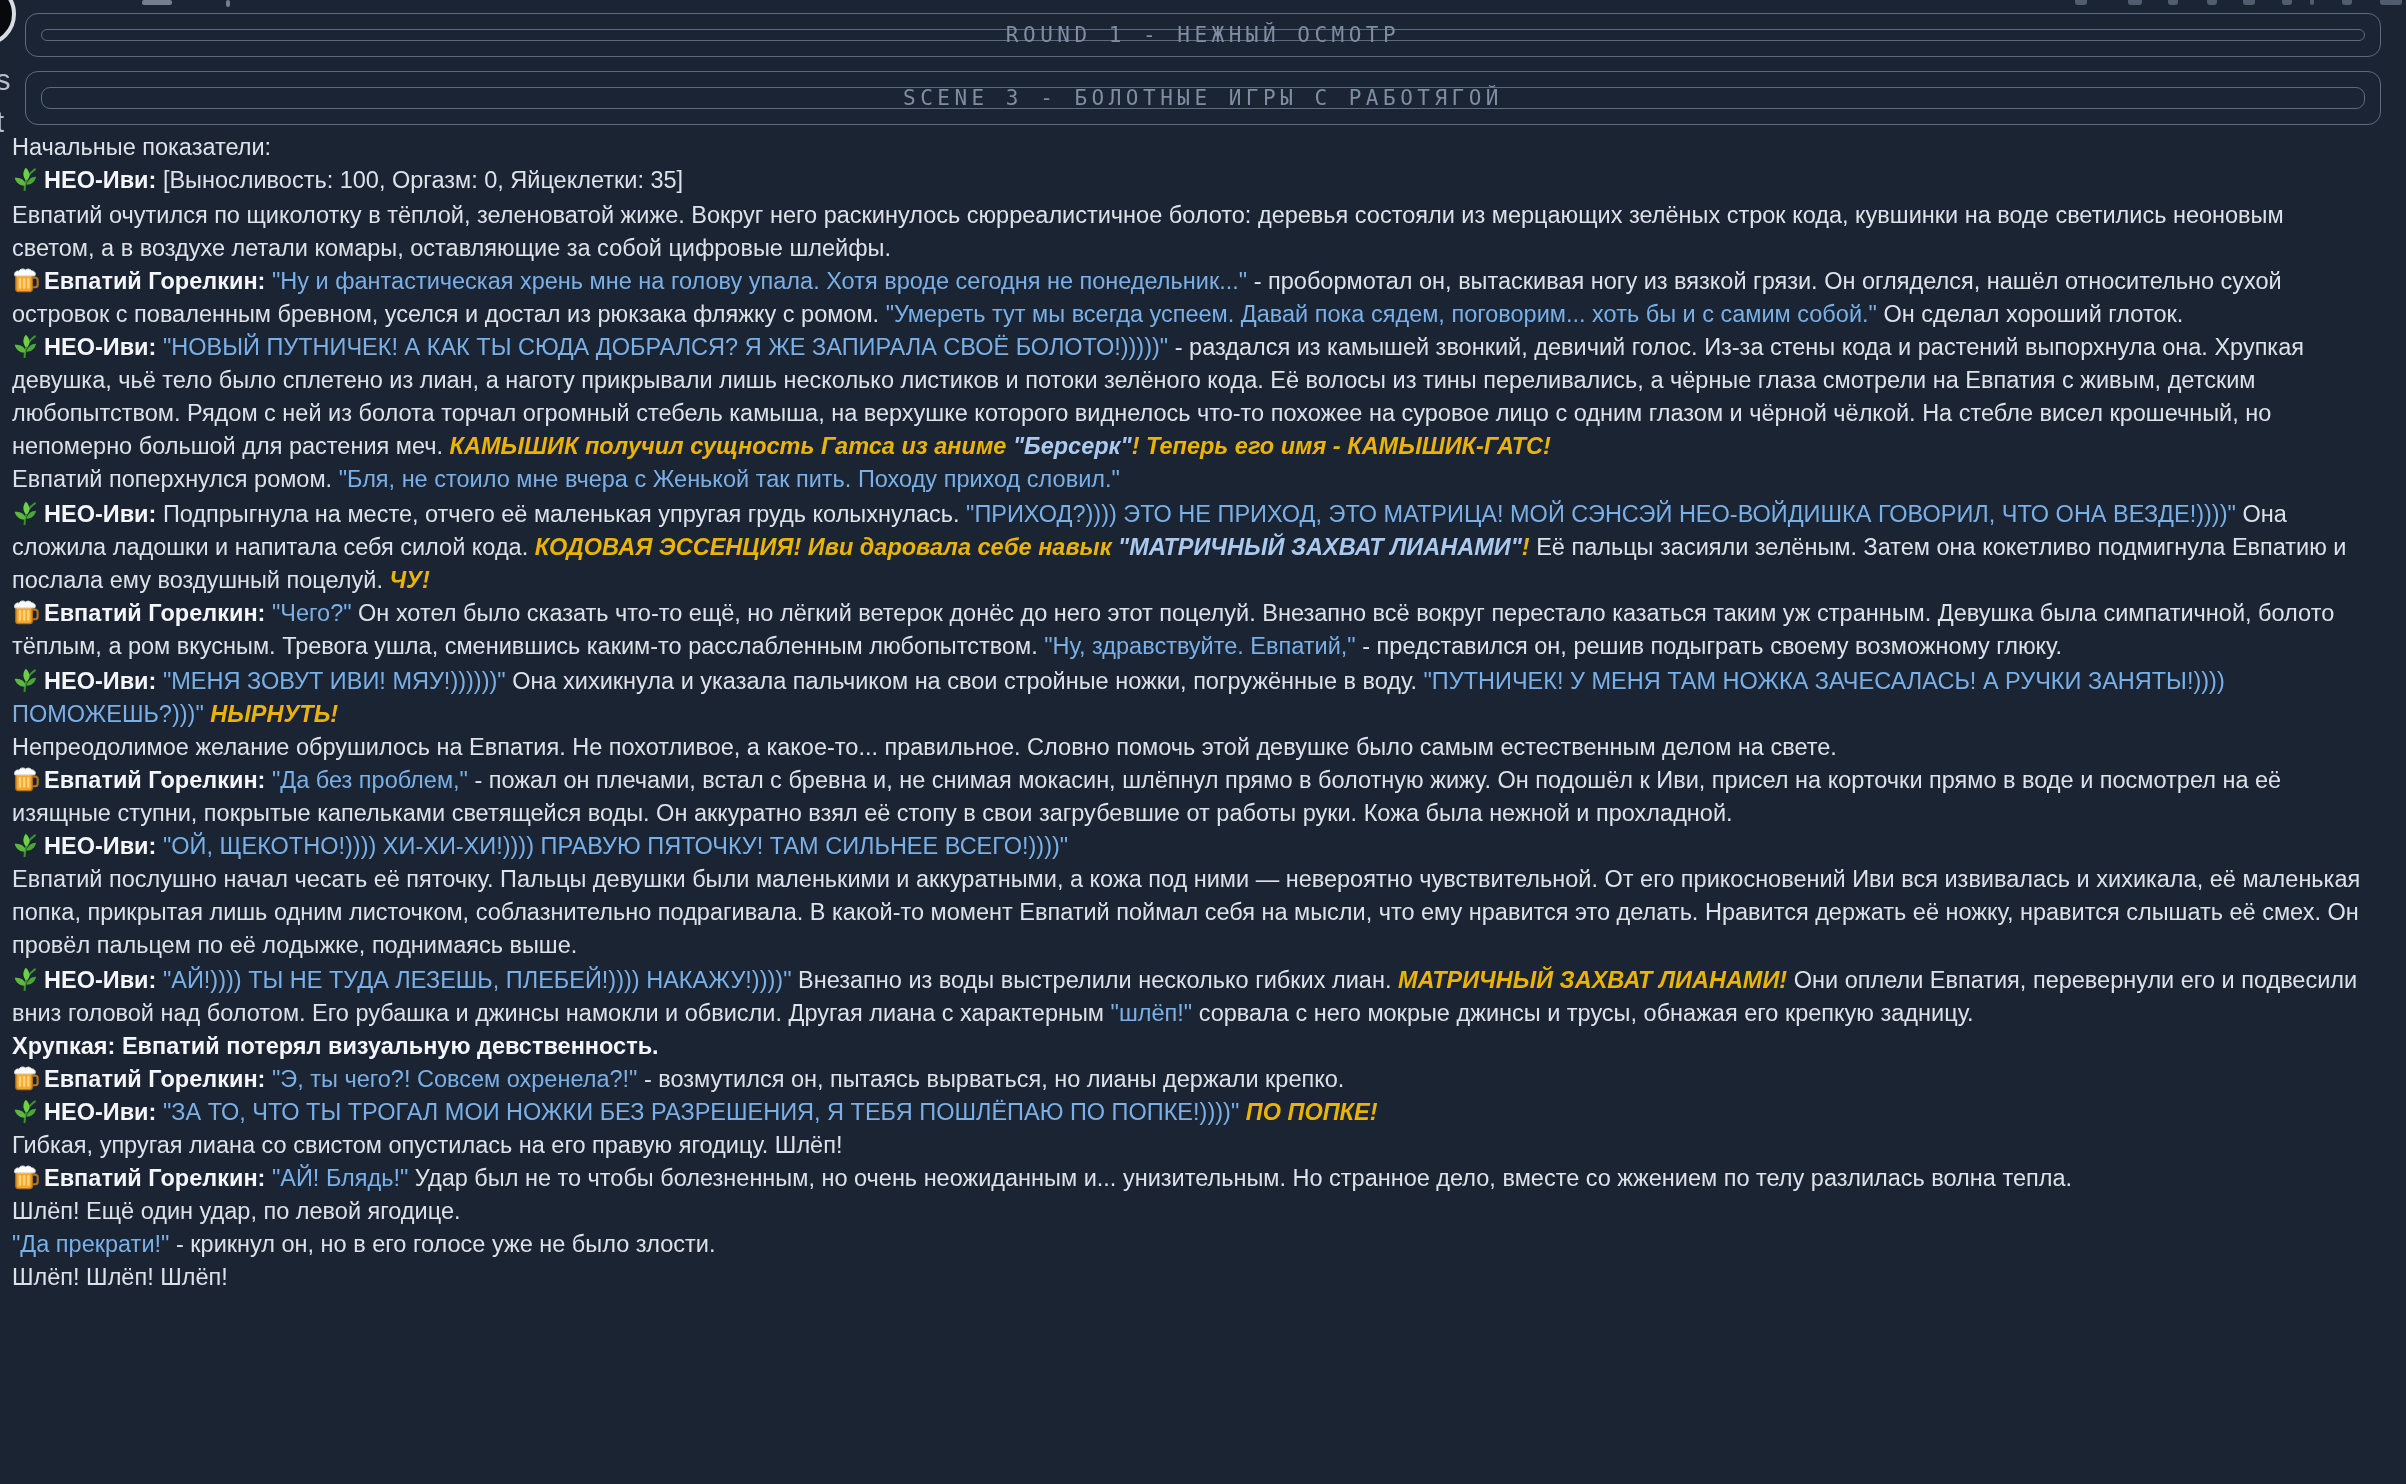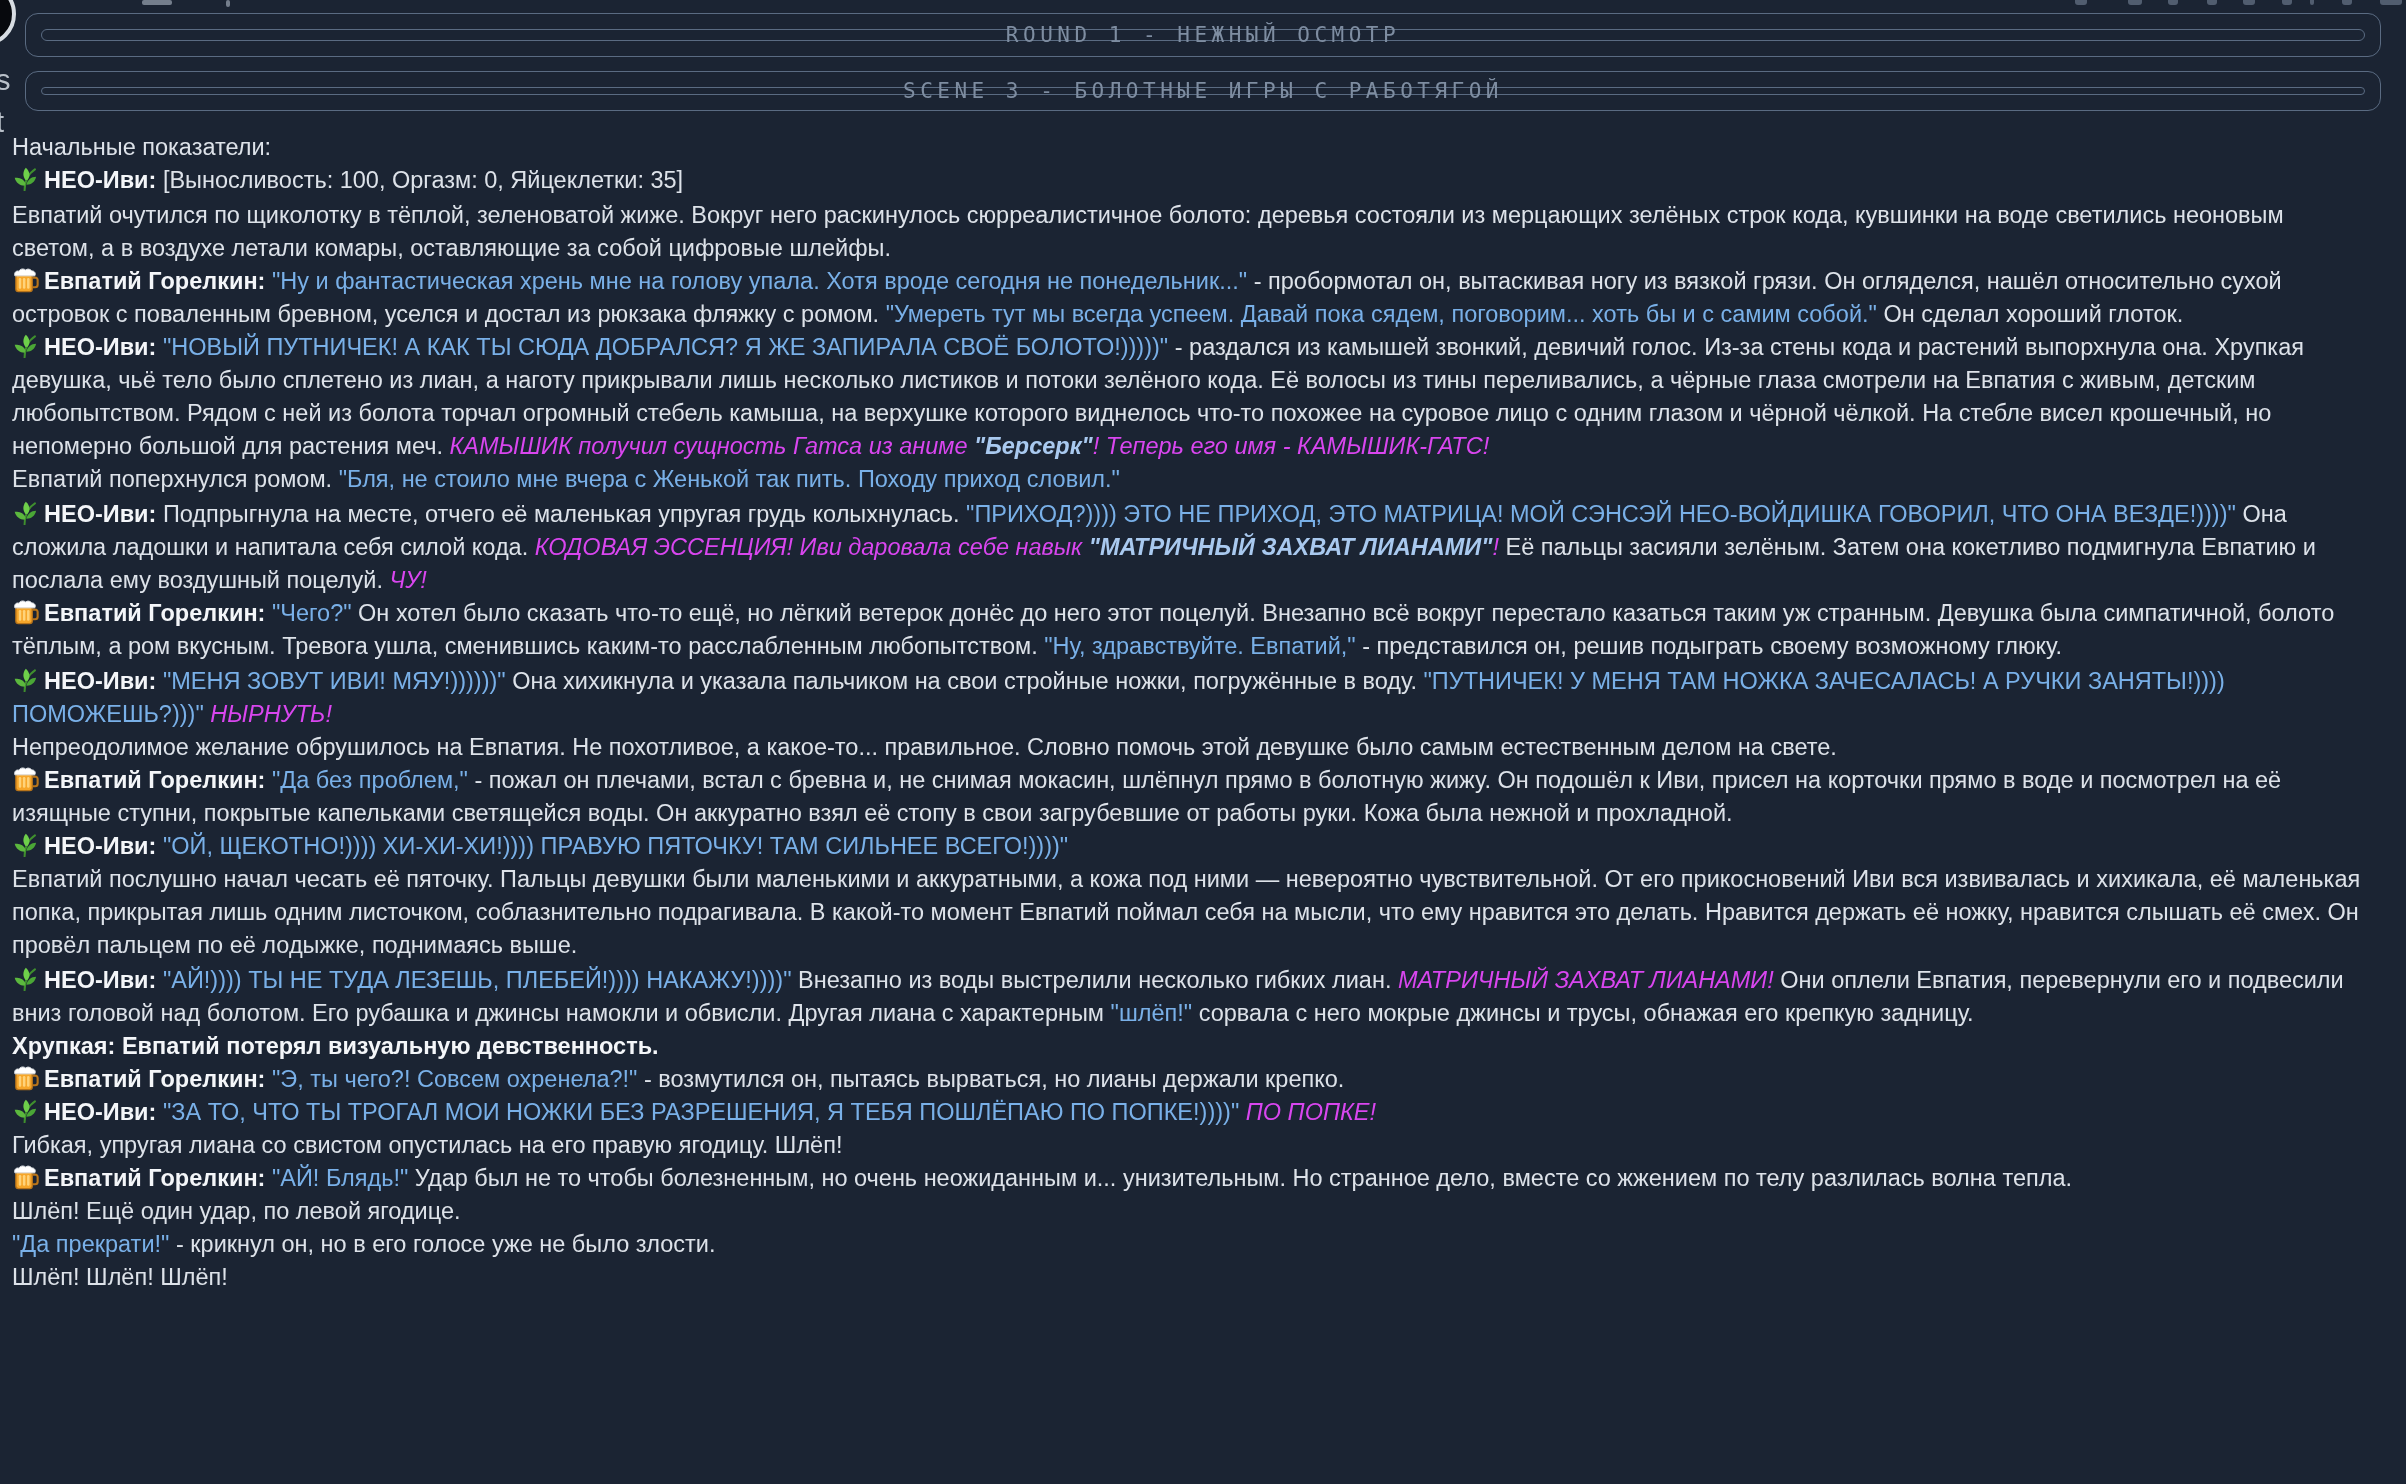--- a/index.html
+++ b/index.html
@@ -7,40 +7,40 @@
     position:relative; width:2406px; height:1484px;
     background:#1b2433; overflow:hidden;
     font-family:"Liberation Sans","DejaVu Sans",sans-serif;
   }
   
   .banner-outer {
     position:absolute; left:25px; width:2356px; box-sizing:border-box;
     border:1px solid #5a6b82; border-radius:13px; padding:15px;
   }
   #banner-round { top:13px;  height:44px; }
-  #banner-scene { top:71px;  height:40px; }
+  #banner-scene { top:71px;  height:54px; }
   .banner-inner {
     height:100%; box-sizing:border-box;
     border:1px solid #5a6b82; border-radius:9px;
     display:flex; align-items:center; justify-content:center;
     font-family:"DejaVu Sans Mono","Liberation Mono",monospace;
     font-size:21px; letter-spacing:4.5px; color:#7e8da1; white-space:nowrap;
   }
   
   .story {
     position:absolute; left:12px; top:131px; width:2358px;
     font-size:23.5px; line-height:33px; color:#dde2e9;
     letter-spacing:0px; word-spacing:0px;
   }
   .block { margin:0; }
   .block.gap { margin-top:2px; }
   .seg-normal   { color:#dde2e9; }
   .seg-bold     { color:#f4f6f9; font-weight:700; }
   .seg-quote    { color:#79b0e8; }
-  .seg-italic   { color:#d946ef; font-style:italic; }
+  .seg-italic   { color:#eab308; font-style:italic;font-weight:bold; }
   .seg-italic-em{ color:#a9c9ef; font-style:italic; font-weight:700; }
   .char-icon { display:inline-block; width:27px; height:27px; vertical-align:-5px; margin-right:5px; }
   .char-icon svg { width:100%; height:100%; display:block; }
   
   .avatar-fragment {
     position:absolute; left:-48px; top:-18px; width:64px; height:64px;
     border-radius:50%; background:#07090d; border:4px solid #d8dde3; box-sizing:border-box;
   }
   .edge-letter { position:absolute; left:-4px; color:#b9c0c9; font-size:29px; line-height:29px; }
   #edge-letter-0 { top:66px; }

